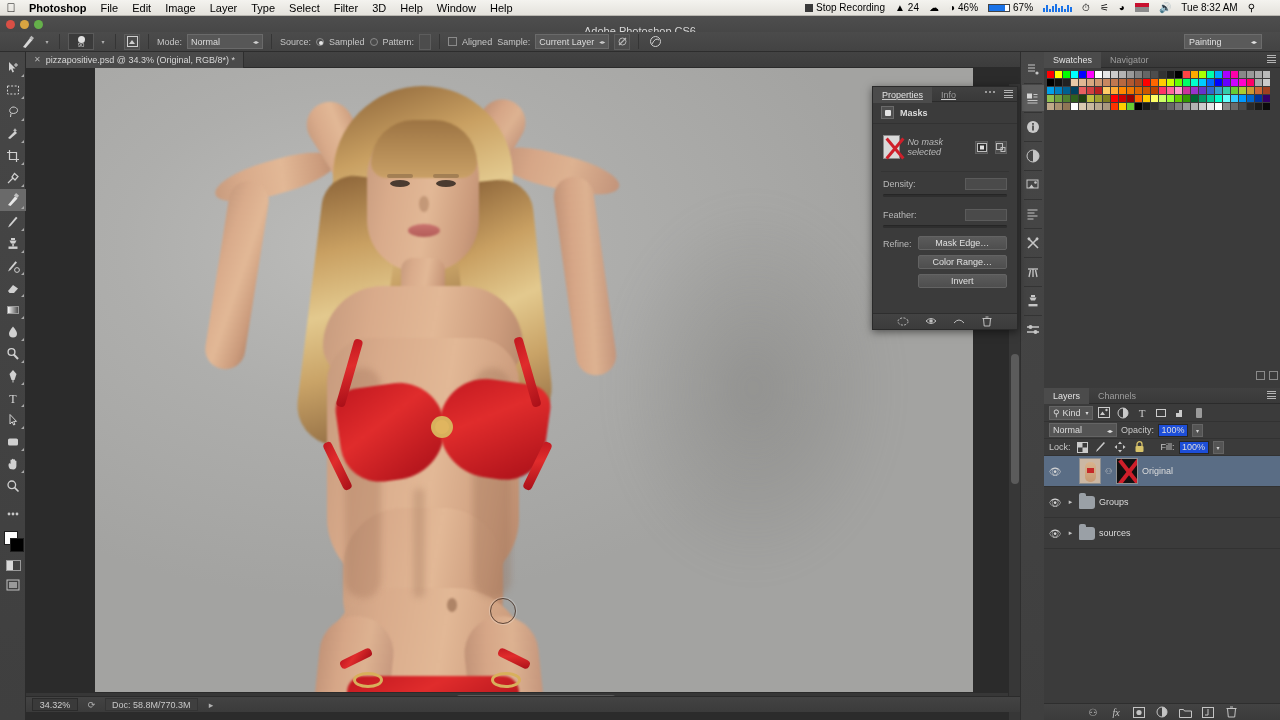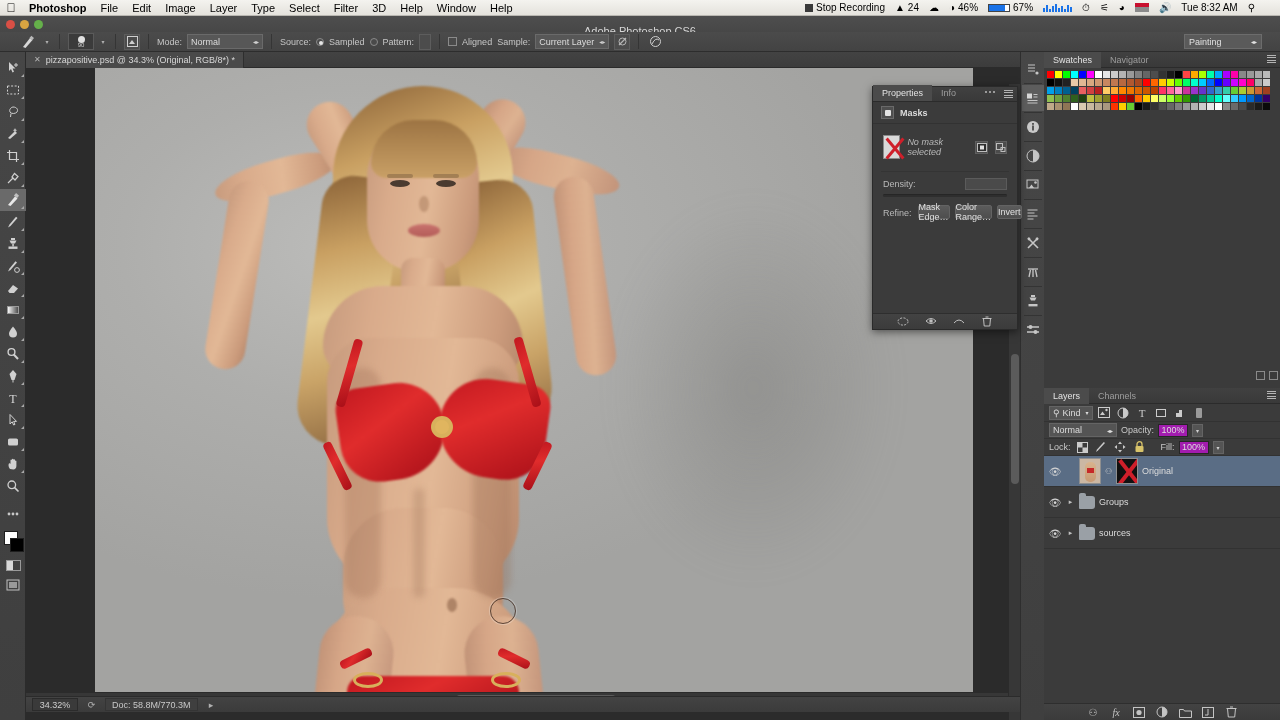--- a/index.html
+++ b/index.html
@@ -197,58 +197,58 @@
 
   
   .layers-panel{ position:absolute; left:0; top:336px; width:236px; height:332px; background:#3b3b3b; }
   .lp-filter{ height:18px; display:flex; align-items:center; gap:4px; padding:0 5px; border-bottom:1px solid #323232; }
   .kind-sel{ height:14px; background:#545454; border:1px solid #646464; display:flex; align-items:center; gap:3px; padding:0 3px; font-size:9px; color:#dcdcdc; }
   .kind-sel .caret{ font-size:6px; margin-left:2px;}
   .lp-ic{ width:15px; height:15px; display:flex; align-items:center; justify-content:center; color:#cbcbcb; font-size:10px; }
   .lp-row{ height:17px; display:flex; align-items:center; gap:4px; padding:0 5px; font-size:9px; color:#c8c8c8; border-bottom:1px solid #323232; }
   .blend-sel{ width:68px; height:14px; background:#545454; border:1px solid #646464; display:flex; align-items:center; padding:0 3px; font-size:9px; color:#dcdcdc; }
   .blend-sel .caret{ margin-left:auto; font-size:6px; }
-  .num-field{ width:30px; height:13px; background:#a21caf; border:1px solid #262626; display:flex; align-items:center; justify-content:center; font-size:9px; color:#dcdcdc; }
+  .num-field{ width:30px; height:13px; background:#1d4ed8; border:1px solid #262626; display:flex; align-items:center; justify-content:center; font-size:9px; color:#dcdcdc; }
   .stepper{ width:11px; height:13px; background:#545454; border:1px solid #646464; display:flex; align-items:center; justify-content:center; font-size:6px; color:#d0d0d0; }
   .layer-item{ height:31px; display:flex; align-items:center; gap:4px; padding:0 4px; border-bottom:1px solid #323232; }
   .layer-item.selected{ background:#5a6d85; }
   .eye{ width:14px; display:flex; align-items:center; justify-content:center; color:#d4d4d4; font-size:10px; }
   .disc-tri{ width:9px; text-align:center; font-size:7px; color:#c2c2c2; }
   .thumb-img{ width:22px; height:26px; border:1px solid #8f8f8f; background:#cbb7a3; position:relative; overflow:hidden; }
   .link-ic{ width:7px; text-align:center; font-size:8px; color:#d0d0d0; }
   .mask-thumb{ width:22px; height:26px; border:1px solid #8f8f8f; background:#111; position:relative; overflow:hidden; }
   .folder-ic{ width:16px; height:13px; background:#9aa0a6; border-radius:1px 3px 3px 1px; position:relative; }
   .folder-ic::before{ content:''; position:absolute; left:0; top:-3px; width:7px; height:4px; background:#9aa0a6; border-radius:2px 2px 0 0; }
   .layer-name{ font-size:9px; color:#dcdcdc; }
   .lp-footer{ position:absolute; left:0; bottom:0; width:236px; height:17px; background:linear-gradient(180deg,#434343,#3b3b3b); border-top:1px solid #2e2e2e; display:flex; align-items:center; justify-content:center; gap:10px; }
   .lf-ic{ width:13px; height:13px; display:flex; align-items:center; justify-content:center; color:#c4c4c4; font-size:10px; }
 
   
   .props{
     position:absolute; left:872px; top:86px; width:146px; height:244px;
     background:#3b3b3b; border:1px solid #2a2a2a; box-shadow:0 2px 8px rgba(0,0,0,.5);
   }
-  .props-tabs{ height:15px; background:linear-gradient(180deg,#414141,#393939); display:flex; align-items:flex-end; position:relative; border-bottom:1px solid #2b2b2b; }
+  .props-tabs{ height:15px; background:linear-gradient(180deg,#414141,#393939); display:flex; align-items:flex-start; position:relative; border-bottom:1px solid #2b2b2b;text-decoration:underline; }
   .props-head{ height:22px; display:flex; align-items:center; gap:6px; padding:0 8px; border-bottom:1px solid #323232; }
   .mask-icon{ width:13px; height:13px; background:#4e4e4e; border:1px solid #6a6a6a; display:flex; align-items:center; justify-content:center; }
   .mask-icon i{ width:6px; height:6px; background:#e3e3e3; border-radius:1px; }
   .props-title{ font-size:9px; color:#dcdcdc; font-weight:bold; }
   .nomask-row{ height:34px; display:flex; align-items:center; gap:7px; padding:0 10px; margin-top:6px; }
   .nomask-thumb{ width:20px; height:24px; background:#d9d9d9; border:1px solid #8a8a8a; position:relative; }
   .nomask-thumb .x1,.nomask-thumb .x2{ position:absolute; left:-2px; top:11px; width:26px; height:3px; background:#cf1f2a; }
   .nomask-thumb .x1{ transform:rotate(50deg);} .nomask-thumb .x2{ transform:rotate(-50deg);}
   .nomask-text{ font-size:9px; color:#b8b8b8; font-style:italic; }
   .nm-btn{ width:14px; height:13px; background:#4c4c4c; border:1px solid #5f5f5f; display:flex; align-items:center; justify-content:center; }
   .slider-row{ padding:6px 10px 0 10px; }
   .slider-label{ font-size:9px; color:#b9b9b9; display:flex; align-items:center; }
   .slider-val{ margin-left:auto; width:42px; height:12px; background:#4a4a4a; border:1px solid #5b5b5b; }
   .slider-track{ margin-top:4px; height:3px; background:#2e2e2e; border-top:1px solid #262626; border-radius:2px; position:relative; }
   .refine-row{ display:flex; align-items:flex-start; padding:8px 10px 0 10px; gap:6px; }
   .refine-label{ font-size:9px; color:#b9b9b9; padding-top:3px; }
-  .refine-btns{ flex:1; display:flex; flex-direction:row; gap:5px; }
+  .refine-btns{ flex:1; display:flex; flex-direction:column; gap:5px; }
   .pbtn{ height:14px; background:linear-gradient(180deg,#5b5b5b,#4e4e4e); border:1px solid #636363; border-radius:2px; display:flex; align-items:center; justify-content:center; font-size:9px; color:#e0e0e0; }
   .props-footer{ position:absolute; left:0; bottom:0; width:100%; height:16px; background:linear-gradient(180deg,#434343,#3b3b3b); border-top:1px solid #2e2e2e; display:flex; align-items:center; justify-content:center; gap:16px; }
   .pf-ic{ width:12px; height:12px; display:flex; align-items:center; justify-content:center; color:#c0c0c0; font-size:10px; }
   .grip{ position:absolute; right:22px; top:4px; display:flex; gap:2px; }
   .grip i{ width:2px; height:2px; background:#9a9a9a; display:block; }
   .mini-div{ height:1px; background:#343434; margin:7px 8px 0 8px; }
 </style>
 </head>
 <body>
 
@@ -1094,20 +1094,27 @@
     <div class="mini-div"></div>
 
     <div class="slider-row">
       <div class="slider-label">
         <span>Density:</span>
         <span class="slider-val"></span>
       </div>
       <div class="slider-track"></div>
     </div>
 
+    <div class="slider-row" style="padding-top:12px">
+      <div class="slider-label">
+        <span>Feather:</span>
+        <span class="slider-val"></span>
+      </div>
+      <div class="slider-track"></div>
+    </div>
 
     <div class="refine-row">
       <span class="refine-label">Refine:</span>
       <div class="refine-btns">
         <div class="pbtn">Mask Edge…</div>
         <div class="pbtn">Color Range…</div>
         <div class="pbtn">Invert</div>
       </div>
     </div>
 

